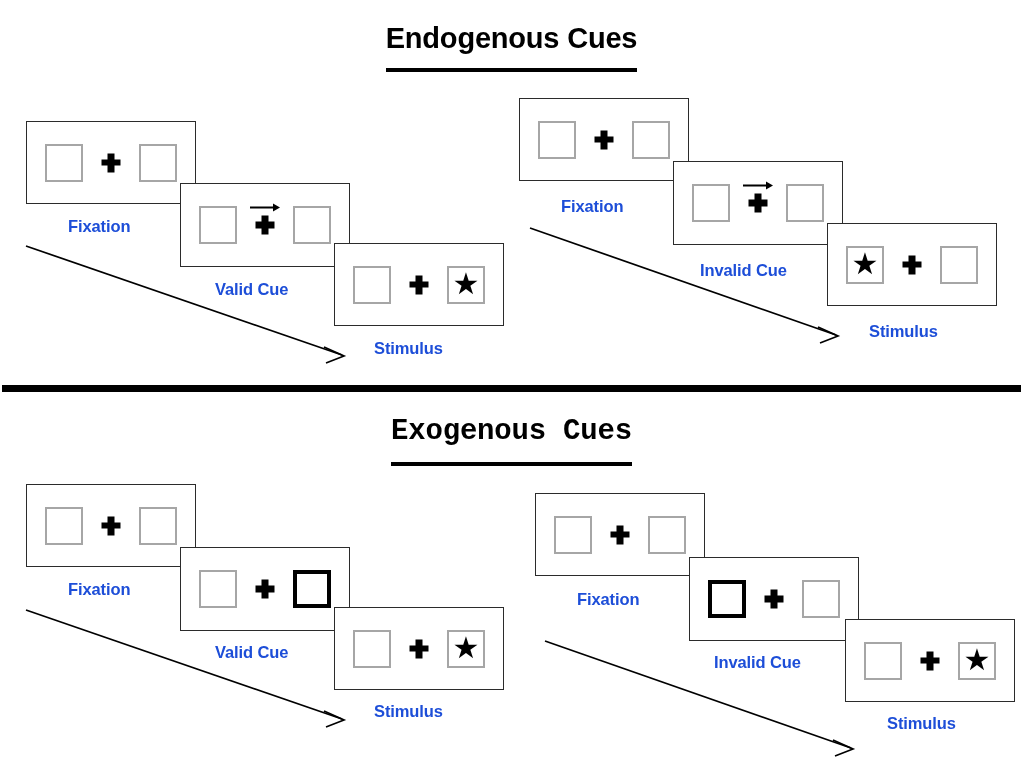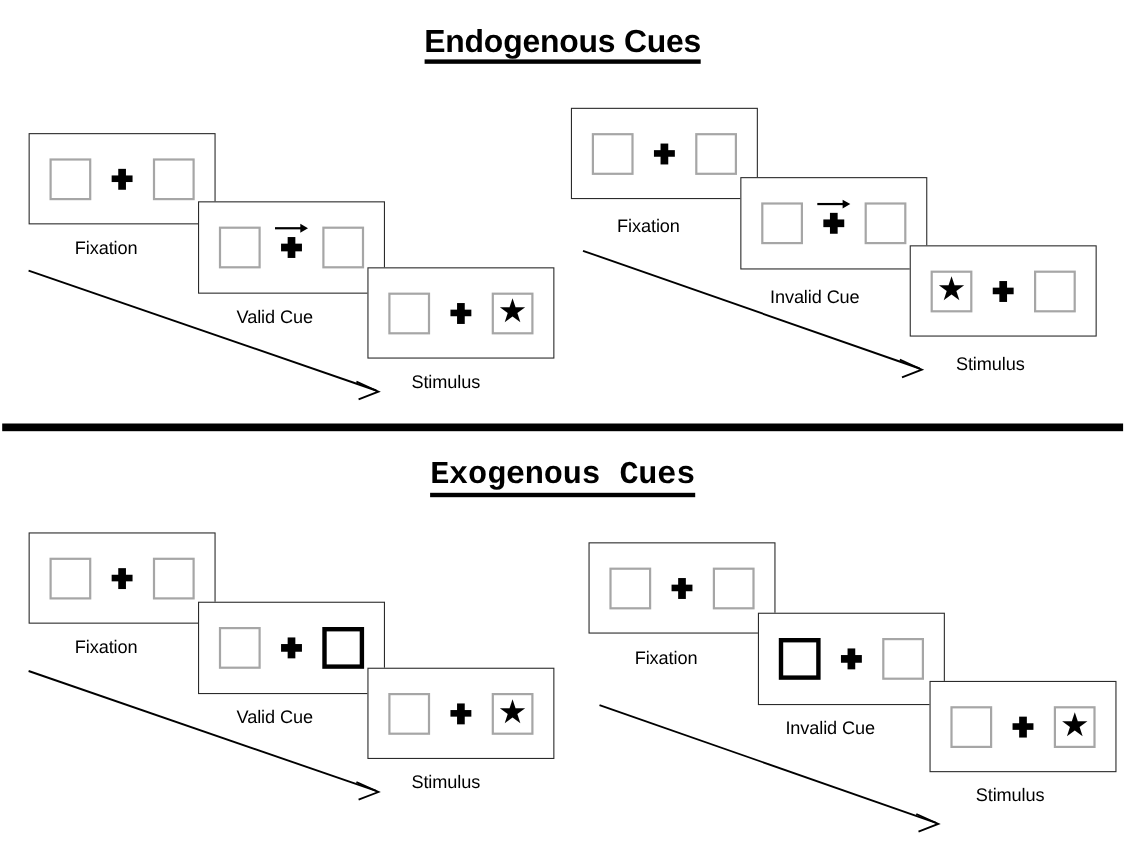--- a/index.html
+++ b/index.html
@@ -22,21 +22,21 @@
     left: 0;
     width: 1023px;
     text-align: center;
     font-size: 29px;
     font-weight: bold;
     letter-spacing: -0.2px;
     color: #000000;
   }
   .section-title span.title-text {
     border-bottom: 4px solid #000000;
-    padding-bottom: 1px;
+    padding-bottom: 15px;
     display: inline-block;
     line-height: 1.05;
   }
 
   
   .divider {
     position: absolute;
     left: 2px;
     width: 1019px;
     height: 7px;
@@ -139,22 +139,22 @@
     width: 0; height: 0;
     border-top: 4px solid transparent;
     border-bottom: 4px solid transparent;
     border-left: 7px solid #000000;
   }
 
   
   .caption {
     position: absolute;
     font-size: 16.5px;
-    font-weight: normal;
-    color: #000000;
+    font-weight: bold;
+    color: #1d4ed8;
     white-space: nowrap;
     letter-spacing: -0.1px;
     z-index: 3;
   }
 
   
   .flow-arrow {
     position: absolute;
     z-index: 1;
     overflow: visible;

